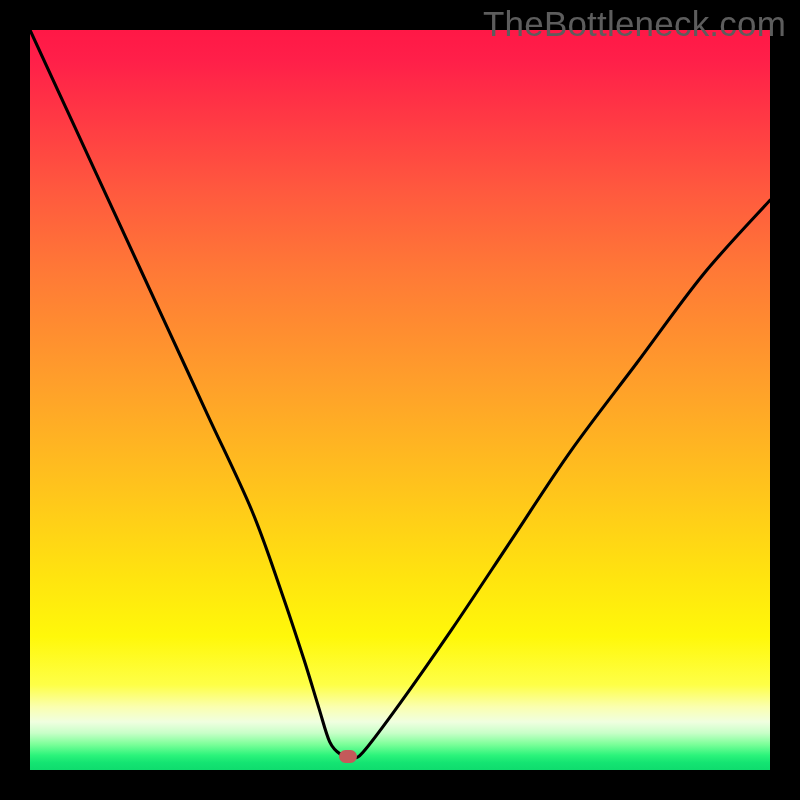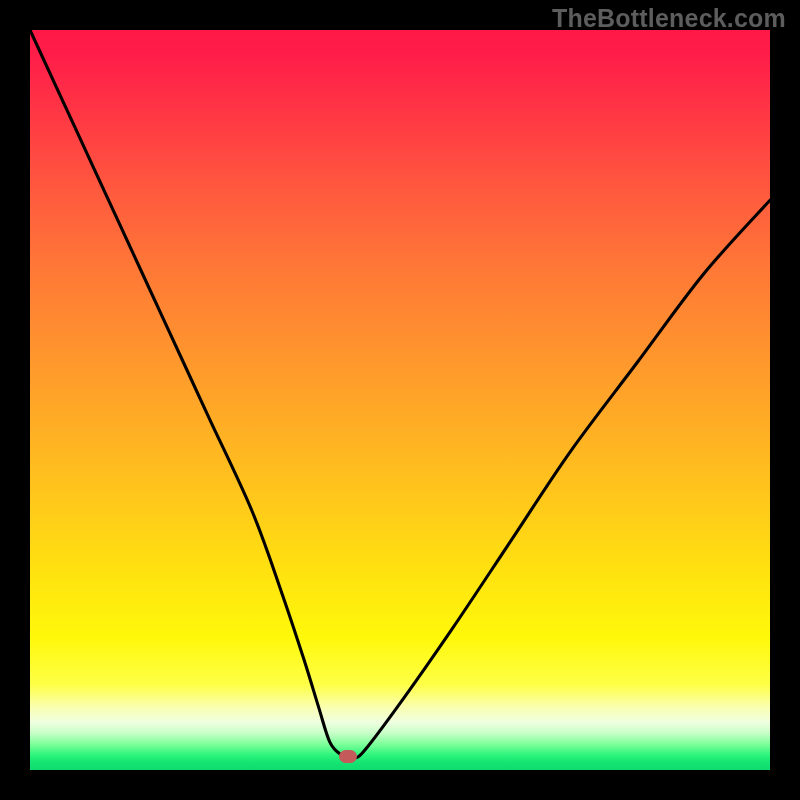--- a/index.html
+++ b/index.html
@@ -15,23 +15,23 @@
     position: relative;
     width: 800px;
     height: 800px;
     background: #000;
   }
   .watermark {
     position: absolute;
     top: 4px;
     right: 14px;
     color: #5d5d5d;
-    font-size: 25px;
+    font-size: 35px;
     letter-spacing: 0.2px;
-    font-weight: 700;
+    font-weight: 400;
     z-index: 3;
   }
   .plot-area {
     position: absolute;
     left: 30px;
     top: 30px;
     width: 740px;
     height: 740px;
   }
   .gradient-bg {

